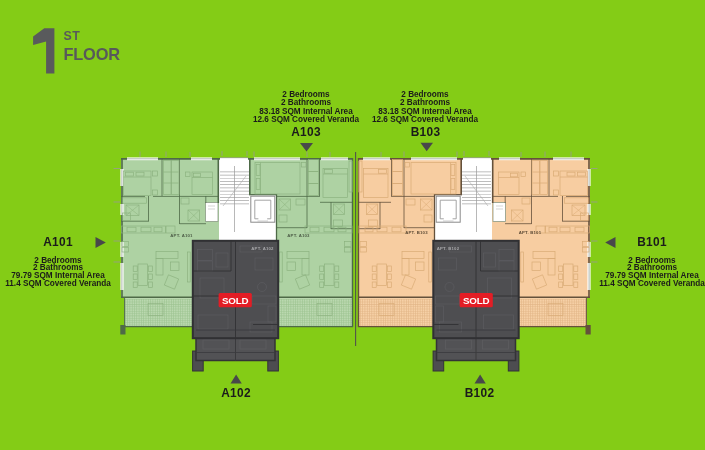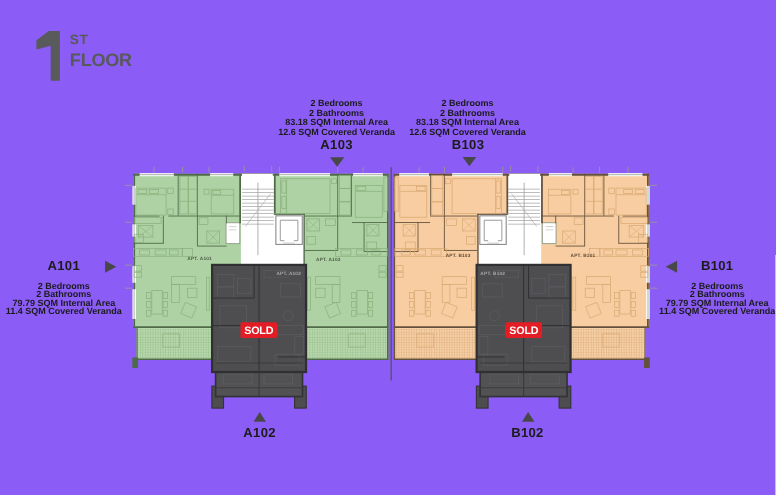--- a/index.html
+++ b/index.html
@@ -1,16 +1,16 @@
 <!DOCTYPE html>
 <html><head>
 <meta charset="utf-8">
 <style>
   html,body{margin:0;padding:0;background:#fff;}
-  .wrap{position:relative;width:705px;height:450px;background:#8b5cf6;overflow:hidden;
+  .wrap{position:relative;width:705px;height:450px;background:#84cc16;overflow:hidden;
         font-family:"Liberation Sans", sans-serif;text-decoration:underline;}
   svg{position:absolute;left:0;top:0;}
   text{font-family:"Liberation Sans", sans-serif;}
   .info{font-size:8.2px;font-weight:bold;fill:#1b1b1b;text-anchor:middle;}
   .unit{font-size:11.9px;font-weight:bold;fill:#1b1b1b;text-anchor:middle;letter-spacing:.3px;}
   .apt{font-size:4.3px;font-weight:bold;text-anchor:middle;letter-spacing:.2px;}
   .arrow{fill:#48484a;}
 </style>
 </head>
 <body>

